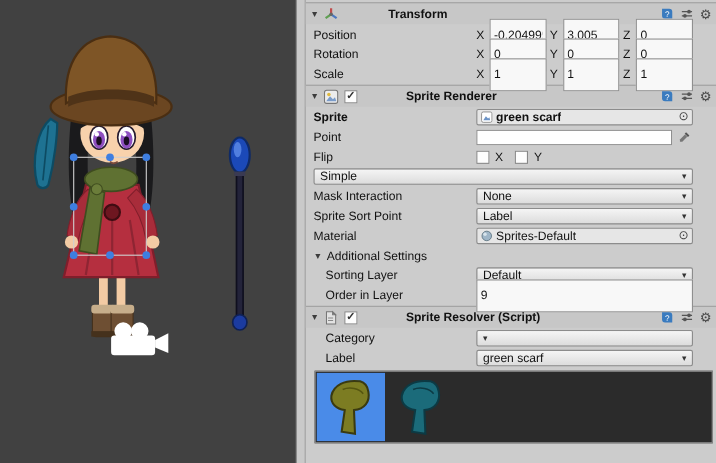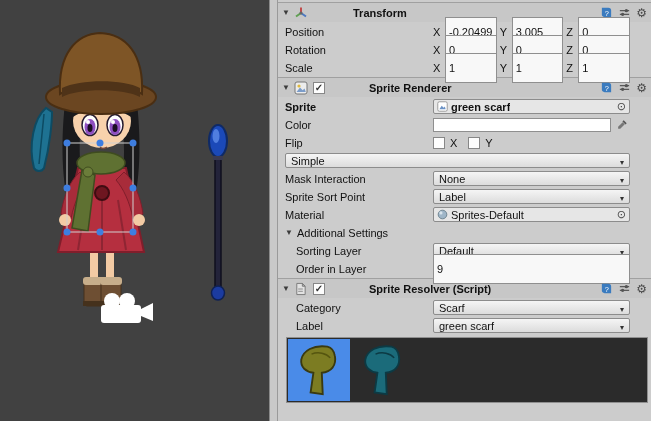--- a/index.html
+++ b/index.html
@@ -28,21 +28,21 @@
   .hdr-cb{margin-right:4px;}
   .row{display:flex;align-items:center;height:17px;margin:1px 0;padding:0 21px 0 7px;}
   .row.indent{padding-left:18px;}
   .rlabel{width:148px;flex:none;white-space:nowrap;overflow:hidden;}
   .row.indent .rlabel{width:137px;}
   .bold{font-weight:bold;}
   .fields{flex:1;display:flex;align-items:center;gap:3px;min-width:0;}
   .axis{flex:none;width:9px;}
   input.num,input.tnum{flex:1;min-width:0;height:30px;box-sizing:border-box;border:1px solid #8F8F8F;
       background:#F8F8F8;font-family:"Liberation Sans",sans-serif;font-size:11px;color:#111;padding:0 3px;}
-  .dropdown{flex:1;min-width:0;display:flex;align-items:flex-end;height:15px;box-sizing:border-box;
+  .dropdown{flex:1;min-width:0;display:flex;align-items:center;height:15px;box-sizing:border-box;
       background:linear-gradient(#F5F5F5,#DCDCDC);border:1px solid #8C8C8C;border-radius:2px;padding:0 5px;gap:43px;}
   .dval{flex:1;white-space:nowrap;overflow:hidden;}
   .darrow{flex:none;font-size:8px;color:#333;}
   .objfield{flex:1;min-width:0;display:flex;align-items:center;gap:3px;height:15px;box-sizing:border-box;
       background:#E6E6E6;border:1px solid #8C8C8C;border-radius:2px;padding:0 3px;}
   .oval{white-space:nowrap;overflow:hidden;}
   .picker{margin-left:auto;color:#444;font-size:11px;line-height:1;flex:none;}
   .colorfield{flex:1;height:14px;box-sizing:border-box;border:1px solid #8F8F8F;background:#FFFFFF;}
   .eyedrop{width:16px;height:15px;flex:none;display:flex;align-items:center;justify-content:center;}
   .cb-label{margin:0 8px 0 2px;}
@@ -260,21 +260,21 @@
               <rect x="1" y="1" width="12" height="12" rx="2" fill="#FFF" stroke="#888"></rect>
               <path d="M3,10.5 L6,6 L8.5,8.5 L10,7 L11,10.5 Z" fill="#6C93C6"></path>
             </svg>
           <span class="oval bold">green scarf</span>
           <span class="picker">⊙</span>
         </div>
       </div>
     </div>
 
     <div class="row">
-      <span class="rlabel">Color</span>
+      <span class="rlabel">Point</span>
       <div class="fields">
         <div class="colorfield"></div>
         <span class="eyedrop">
           <svg width="12" height="12" viewBox="0 0 14 14">
               <path d="M9 1.5 L12.5 5 L11 6.5 L7.5 3 Z" fill="#555"></path>
               <path d="M7.8 3.8 L10.2 6.2 L5 11.5 L2.5 11.5 L2.5 9 Z" fill="#777"></path>
             </svg>
         </span>
       </div>
     </div>
@@ -383,21 +383,20 @@
             <circle cx="5" cy="9" r="1.8" fill="#555"></circle>
           </svg>
       </span>
       <span class="hicon gear-glyph">⚙</span>
     </div>
 
     <div class="row indent">
       <span class="rlabel">Category</span>
       <div class="fields">
         <div class="dropdown">
-          <span class="dval">Scarf</span>
           <span class="darrow">▾</span>
         </div>
       </div>
     </div>
 
     <div class="row indent">
       <span class="rlabel">Label</span>
       <div class="fields">
         <div class="dropdown">
           <span class="dval">green scarf</span>

